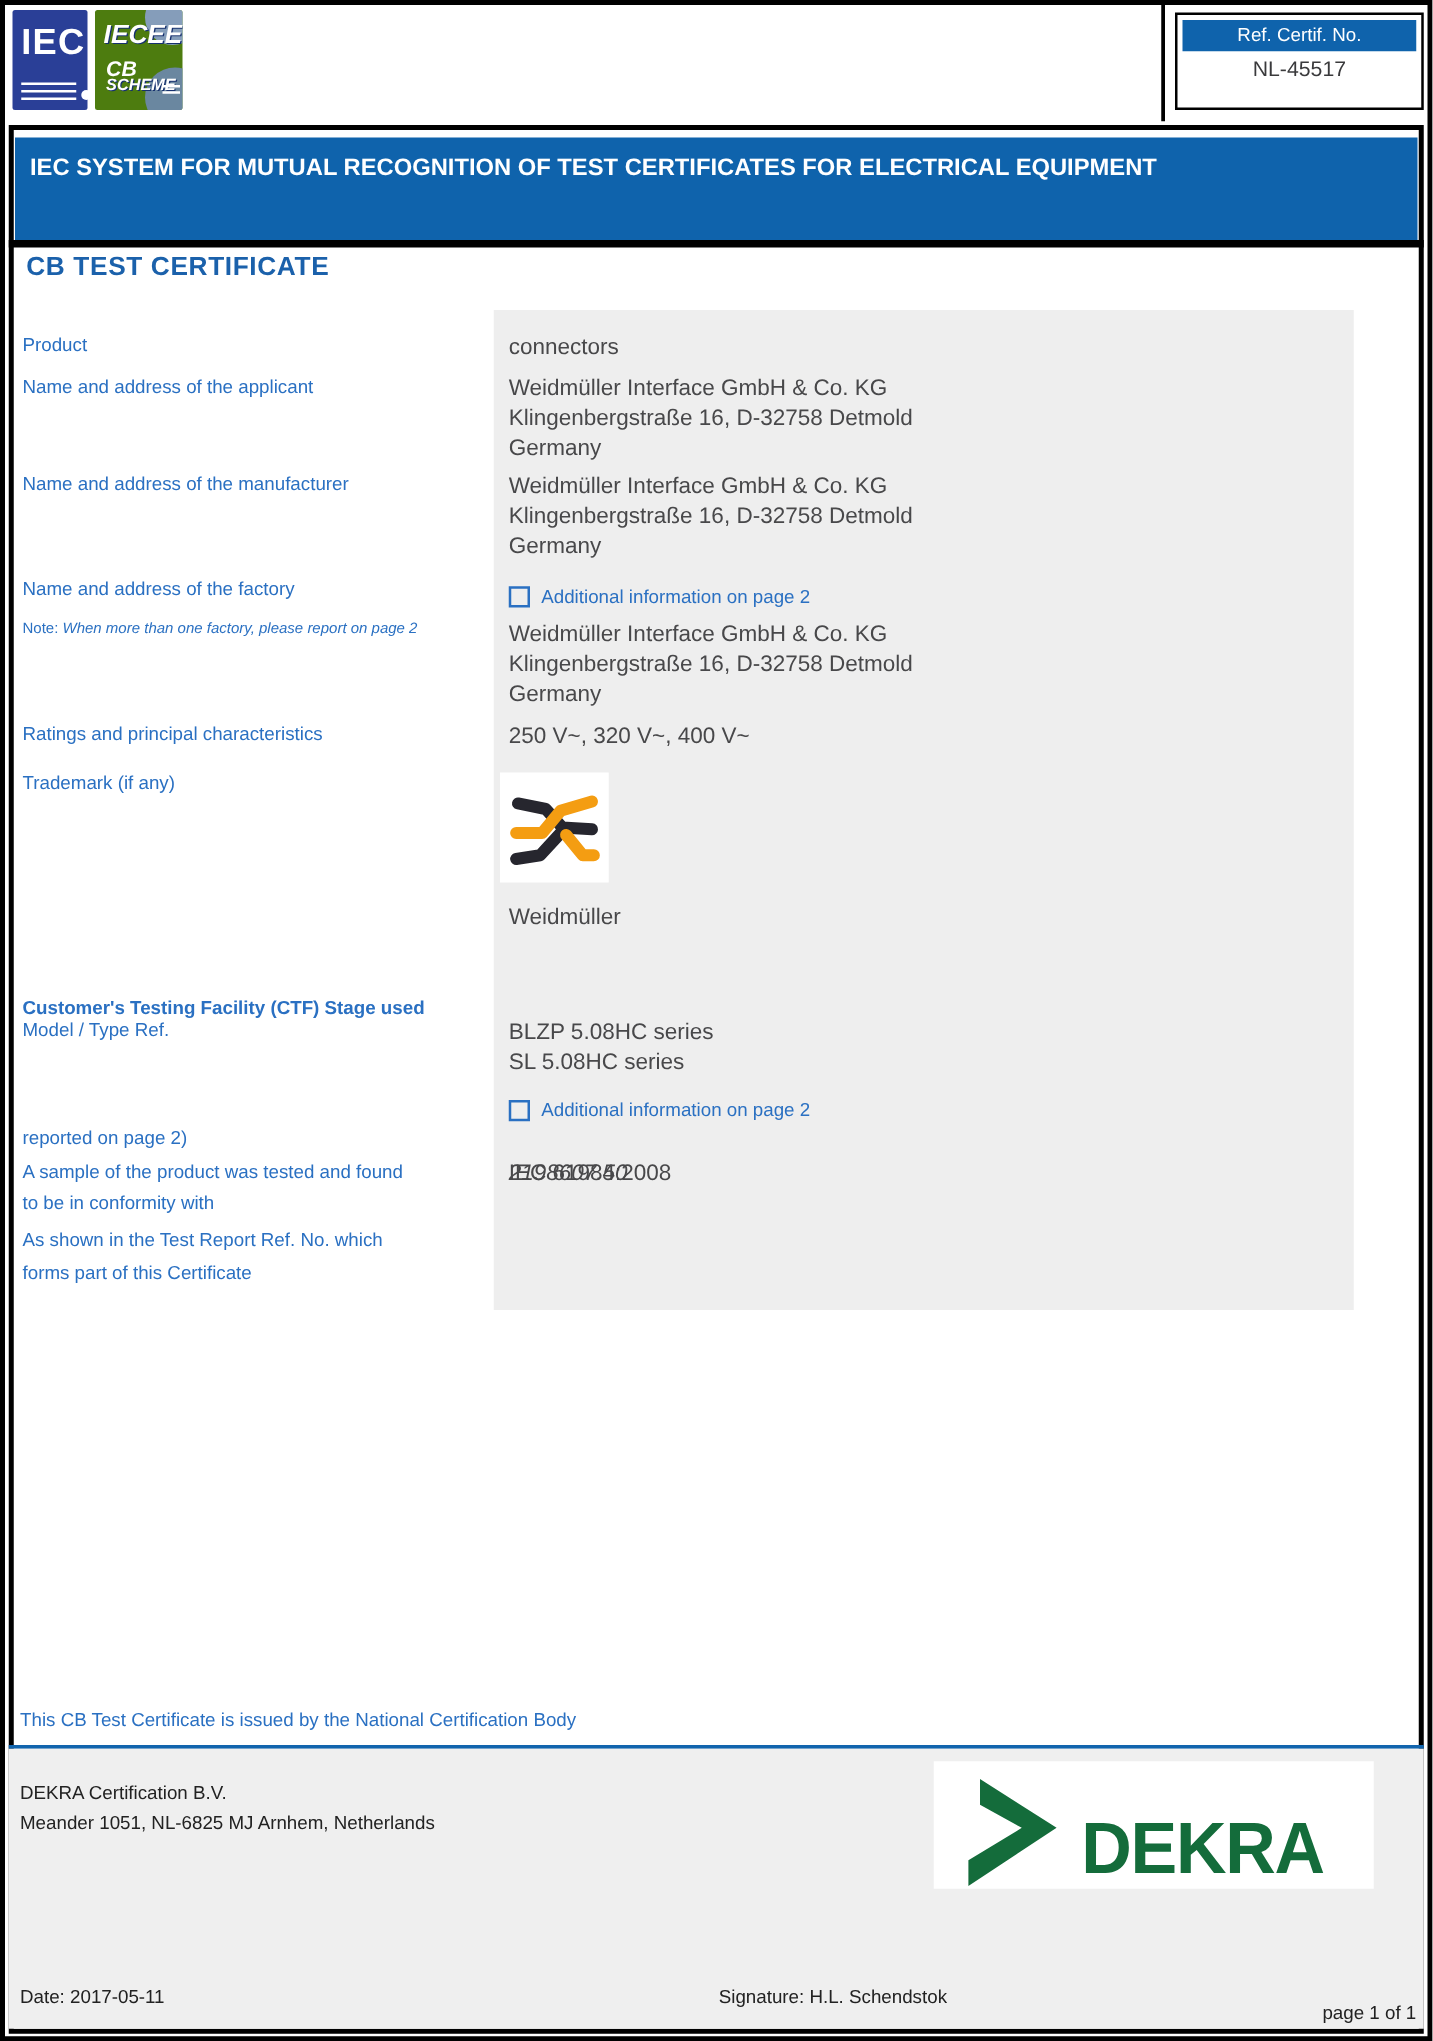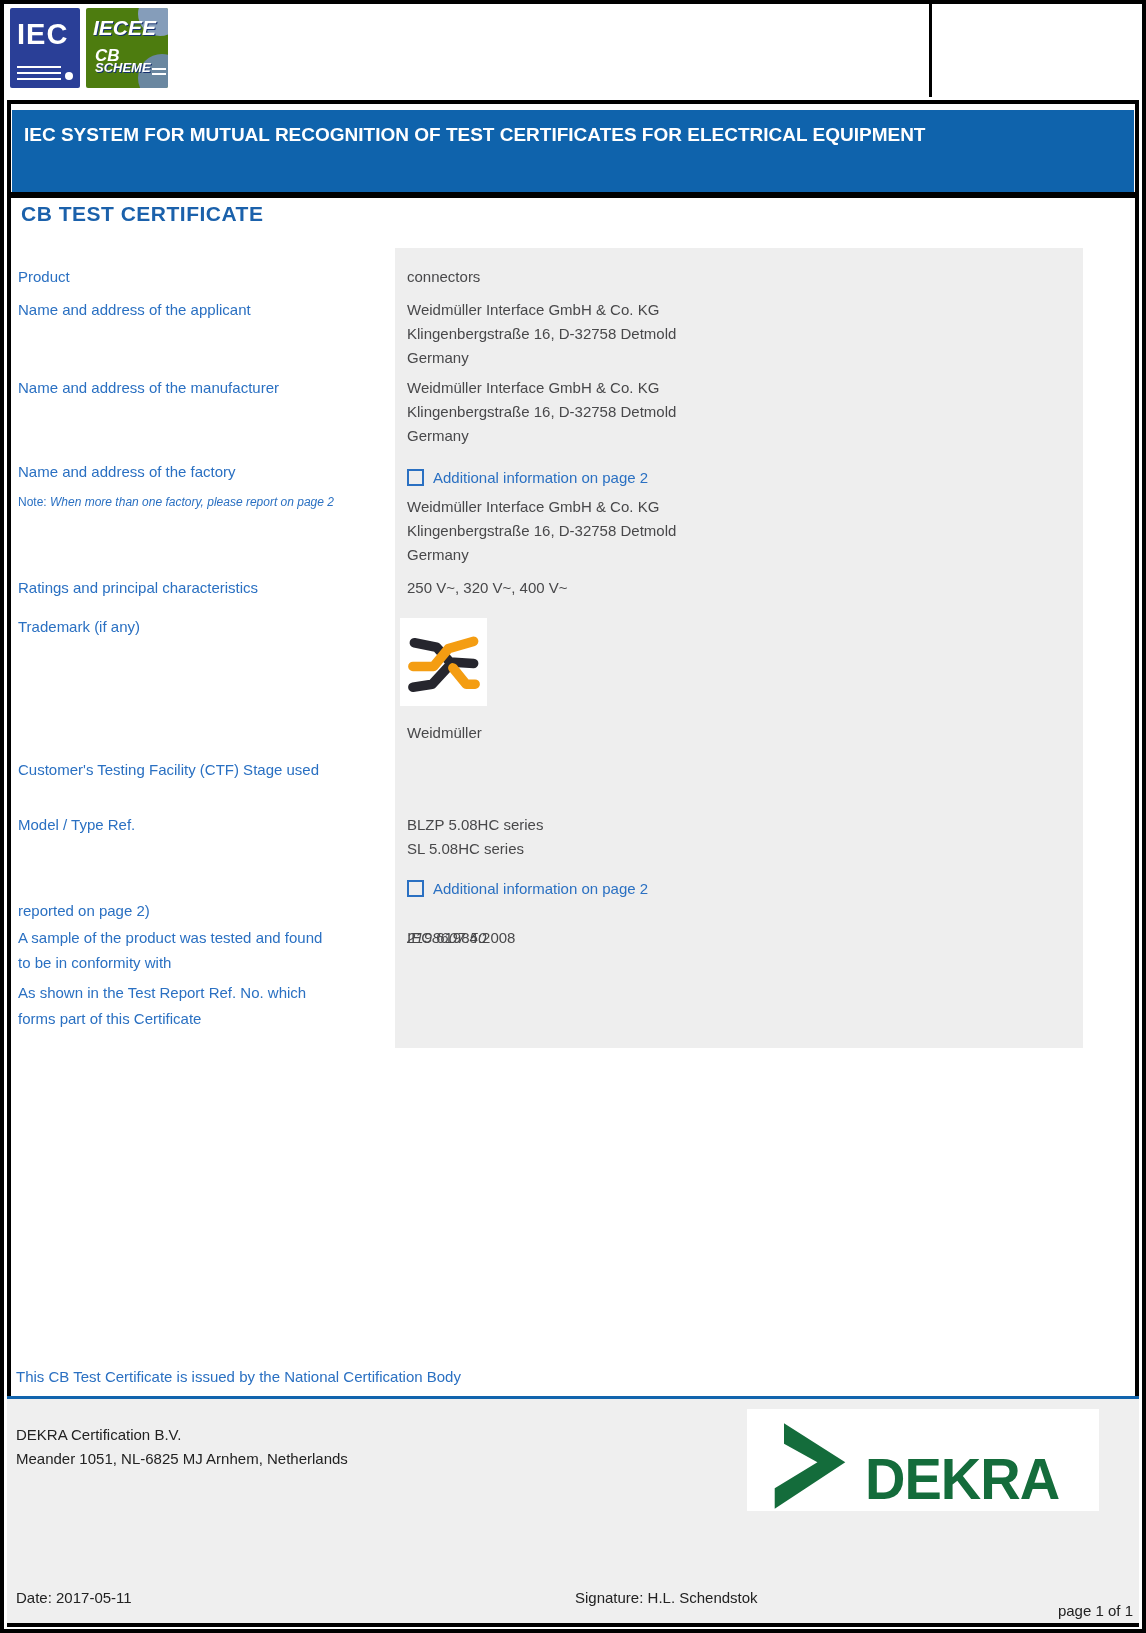--- a/index.html
+++ b/index.html
@@ -6,21 +6,21 @@
   .page{
     position:relative; width:1146px; height:1633px; background:#ffffff;
     font-family:"Liberation Sans", sans-serif; overflow:hidden;
     margin:0 auto;
   }
   .abs{position:absolute;}
   .page-border{position:absolute; inset:0; border:4px solid #000; pointer-events:none; z-index:50;}
 
   
   .top-divider{left:929px; top:4px; width:3px; height:93px; background:#000;}
-  .logo-block{left:10px; top:8px; width:158px; height:80px; display:flex;}
+  .logo-block{left:10px; top:8px; width:136px; height:80px; display:flex;}
   .iec-box{width:70px; height:80px; background:#2a3f97; position:relative; border-radius:2px;}
   .iec-text{position:absolute; left:7px; top:10px; color:#fff; font-weight:bold; font-size:29px; letter-spacing:1px;}
   .iec-line{position:absolute; left:7px; width:44px; height:2px; background:#fff;}
   .iec-dot{position:absolute; left:55px; top:64px; width:8px; height:8px; border-radius:50%; background:#fff;}
   .iecee-box{width:82px; height:80px; background:#4d7c0f; position:relative; margin-left:6px; border-radius:2px; overflow:hidden;}
   .iecee-sphere1{position:absolute; right:-14px; top:-16px; width:44px; height:44px; border-radius:50%; background:#8fa3d8; opacity:.85;}
   .iecee-sphere2{position:absolute; right:-18px; bottom:-14px; width:48px; height:48px; border-radius:50%; background:#7289c4; opacity:.8;}
   .iecee-t1{position:absolute; left:7px; top:8px; color:#fff; font-weight:bold; font-style:italic; font-size:21px; text-shadow:1px 1px 0 #16306e;}
   .iecee-t2{position:absolute; left:9px; top:38px; color:#fff; font-weight:bold; font-style:italic; font-size:17px;}
   .iecee-t3{position:absolute; left:9px; top:52px; color:#fff; font-weight:bold; font-style:italic; font-size:13px; text-shadow:1px 1px 0 #16306e;}
@@ -33,21 +33,21 @@
 
   
   .main-box{left:7px; top:100px; width:1132px; height:1527px; border:4px solid #000; box-sizing:border-box; background:#fff;}
   .band{left:12px; top:110px; width:1122px; height:82px; background:#0f63ac; color:#fff; font-weight:bold; font-size:19px; line-height:28px; padding:11px 0 0 12px; box-sizing:border-box;}
   .band-rule{left:7px; top:192px; width:1132px; height:6px; background:#000;}
   .doc-title{left:21px; top:202px; font-size:21px; font-weight:bold; color:#1b61ab; letter-spacing:.5px;}
 
   .gray-col{left:395px; top:248px; width:688px; height:800px; background:#eeeeee;}
 
   .lbl{color:#2a70c2; font-size:15px; line-height:24px;}
-  .val{color:#48484a; font-size:15px; line-height:24px;}
+  .val{color:#48484a; font-size:18px; line-height:24px;}
   .note{color:#2a70c2; font-size:12px;}
   .note .it{font-style:italic;}
 
   .cbrow{display:flex; align-items:center;}
   .cbx{width:13px; height:13px; border:2px solid #2a70c2; background:transparent; display:inline-block;}
   .cbl{color:#2a70c2; font-size:15px; margin-left:9px;}
 
   .tm-box{left:400px; top:618px; width:87px; height:88px; background:#fff; display:flex; align-items:center; justify-content:center;}
 
   
@@ -84,20 +84,24 @@
       <div class="iecee-t1">IECEE</div>
       <div class="iecee-t2">CB</div>
       <div class="iecee-t3">SCHEME</div>
       <div class="iecee-lines">
           <div></div>
           <div></div>
         </div>
     </div>
   </div>
 
+  <div class="abs ref-box">
+    <div class="ref-bar">Ref. Certif. No.</div>
+    <div class="ref-val">NL-45517</div>
+  </div>
 
   <div class="abs main-box"></div>
 
   <div class="abs band">
     <div>IEC SYSTEM FOR MUTUAL RECOGNITION OF TEST CERTIFICATES FOR ELECTRICAL EQUIPMENT</div>
   </div>
   <div class="abs band-rule"></div>
 
   <div class="abs doc-title">CB TEST CERTIFICATE</div>
 
@@ -143,21 +147,21 @@
       <g fill="none" stroke-width="13" stroke-linecap="round" stroke-linejoin="round">
         <path d="M10,24 L40,30 L58,50 L90,52" stroke="#26262e"></path>
         <path d="M58,54 L34,80 L8,84" stroke="#26262e"></path>
         <path d="M8,56 L36,56 L56,32 L90,22" stroke="#f49d12"></path>
         <path d="M62,58 L80,80 L92,80" stroke="#f49d12"></path>
       </g>
     </svg>
   </div>
   <div class="abs val" style="left:407px; top:721px;">Weidmüller</div>
 
-  <div class="abs lbl" style="left:18px; top:758px;">Customer's Testing Facility (CTF) Stage used</div>
+  <div class="abs lbl" style="left:18px; top:795px;font-weight:bold;">Customer's Testing Facility (CTF) Stage used</div>
 
   <div class="abs lbl" style="left:18px; top:813px;">Model / Type Ref.</div>
   <div class="abs val" style="left:407px; top:813px;">
     <div>BLZP 5.08HC series</div>
     <div>SL 5.08HC series</div>
   </div>
 
   <div class="abs lbl" style="left:18px; top:899px;">reported on page 2)</div>
   <div class="abs cbrow" style="left:407px; top:880px;">
     <span class="cbx"></span>

